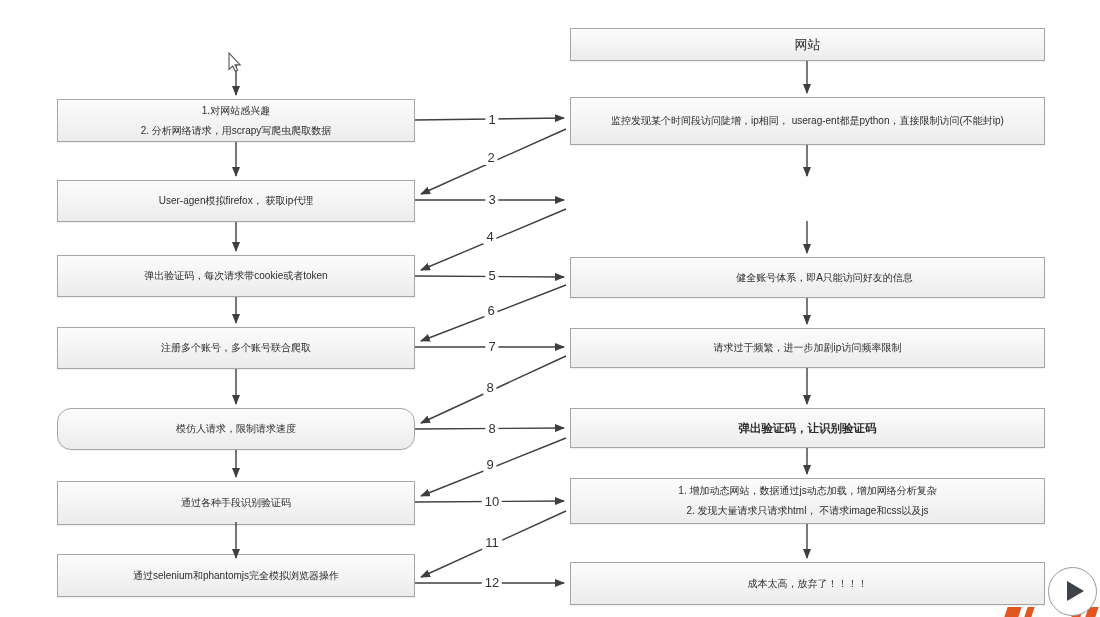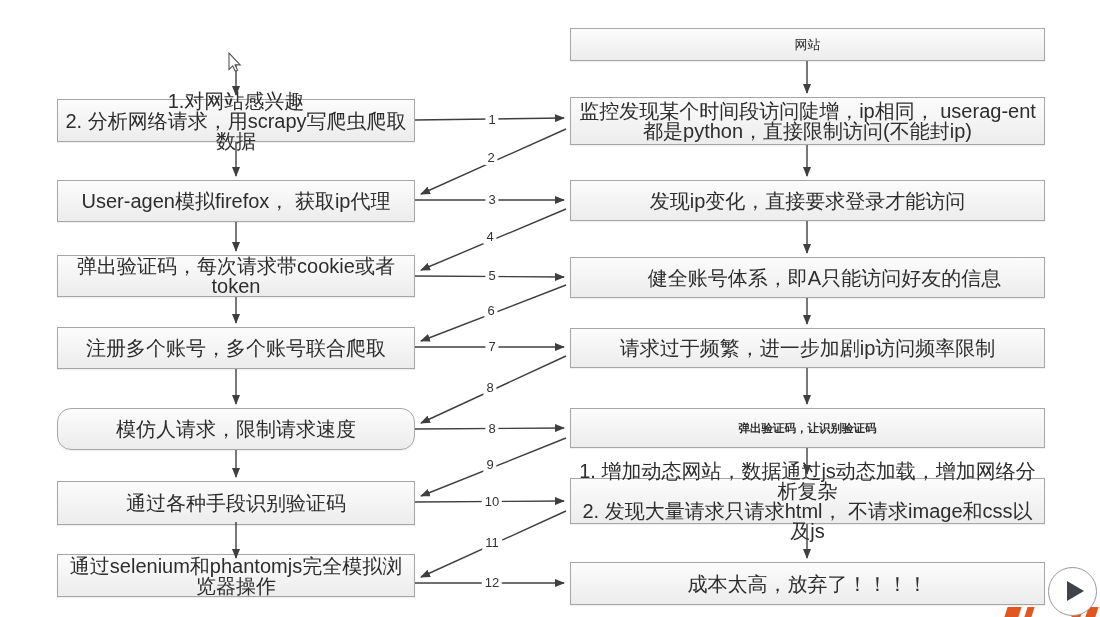--- a/index.html
+++ b/index.html
@@ -12,21 +12,21 @@
   }
   .box{
     position:absolute;
     box-sizing:border-box;
     border:1px solid var(--box_border,#a6a6a6);
     background:linear-gradient(180deg, var(--box_fill_top,#fcfcfc) 0%, var(--box_fill_bottom,#ececec) 100%);
     color:var(--text,#2d2d2d);
     display:flex;align-items:center;justify-content:center;
     text-align:center;
     white-space:pre-line;
-    font-size:20px;
+    font-size:10px;
     line-height:20px;
     box-shadow:0 1px 1px rgba(0,0,0,0.06);
     padding:1px 6px;
   }
   .box.header{font-size:13px;}
   .box.small{font-size:11.5px;}
   .clabel{
     position:absolute;
     transform:translate(-50%,-50%);
     background:#fff;
@@ -120,21 +120,20 @@
 2. 分析网络请求，用scrapy写爬虫爬取数据</div>
   <div class="box" style="left:57px;top:180px;width:358px;height:42px;">User-agen模拟firefox， 获取ip代理</div>
   <div class="box" style="left:57px;top:255px;width:358px;height:42px;">弹出验证码，每次请求带cookie或者token</div>
   <div class="box" style="left:57px;top:327px;width:358px;height:42px;">注册多个账号，多个账号联合爬取</div>
   <div class="box" style="left:57px;top:408px;width:358px;height:42px;border-radius:14px;">模仿人请求，限制请求速度</div>
   <div class="box" style="left:57px;top:481px;width:358px;height:44px;">通过各种手段识别验证码</div>
   <div class="box" style="left:57px;top:554px;width:358px;height:43px;">通过selenium和phantomjs完全模拟浏览器操作</div>
 
   <div class="box header" style="left:570px;top:28px;width:475px;height:33px;">网站</div>
   <div class="box" style="left:570px;top:97px;width:475px;height:48px;">监控发现某个时间段访问陡增，ip相同， userag-ent都是python，直接限制访问(不能封ip)</div>
-  <div class="box" style="left:570px;top:180px;width:475px;height:41px;">发现ip变化，直接要求登录才能访问</div>
   <div class="box" style="left:570px;top:257px;width:475px;height:41px;padding-left:40px;">健全账号体系，即A只能访问好友的信息</div>
   <div class="box" style="left:570px;top:328px;width:475px;height:40px;">请求过于频繁，进一步加剧ip访问频率限制</div>
   <div class="box small" style="left:570px;top:408px;width:475px;height:40px;font-weight:bold;">弹出验证码，让识别验证码</div>
   <div class="box" style="left:570px;top:478px;width:475px;height:46px;">1. 增加动态网站，数据通过js动态加载，增加网络分析复杂
 2. 发现大量请求只请求html， 不请求image和css以及js</div>
   <div class="box" style="left:570px;top:562px;width:475px;height:43px;">成本太高，放弃了！！！！</div>
 
   <div class="clabel" style="left:492px;top:120px;">1</div>
   <div class="clabel" style="left:491px;top:158px;">2</div>
   <div class="clabel" style="left:492px;top:200px;">3</div>

